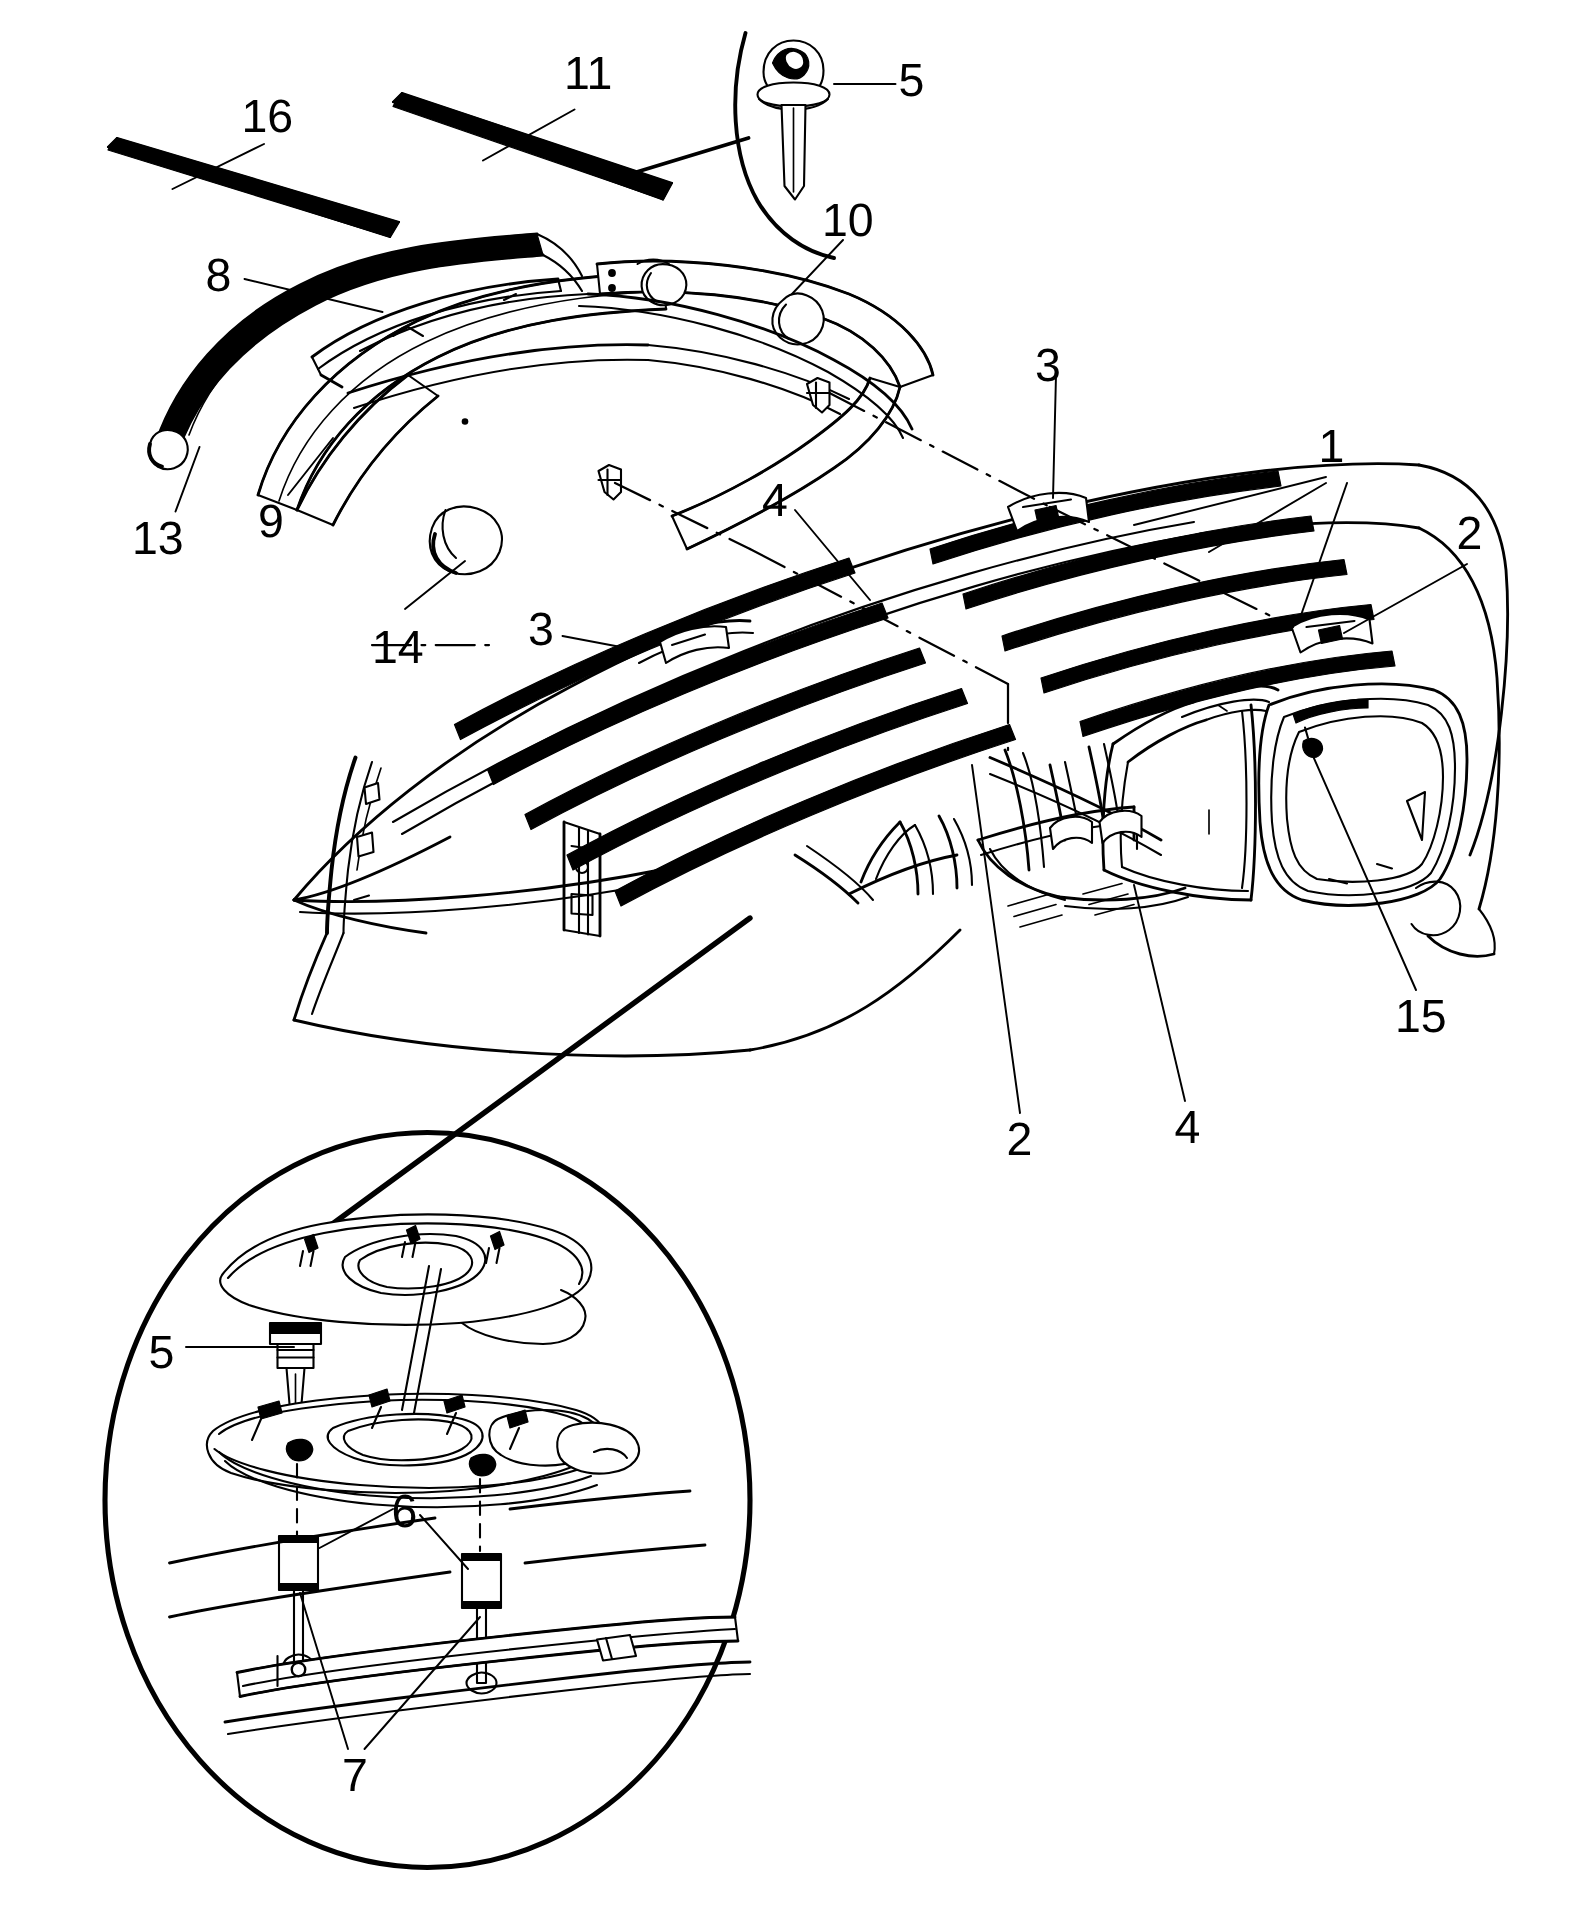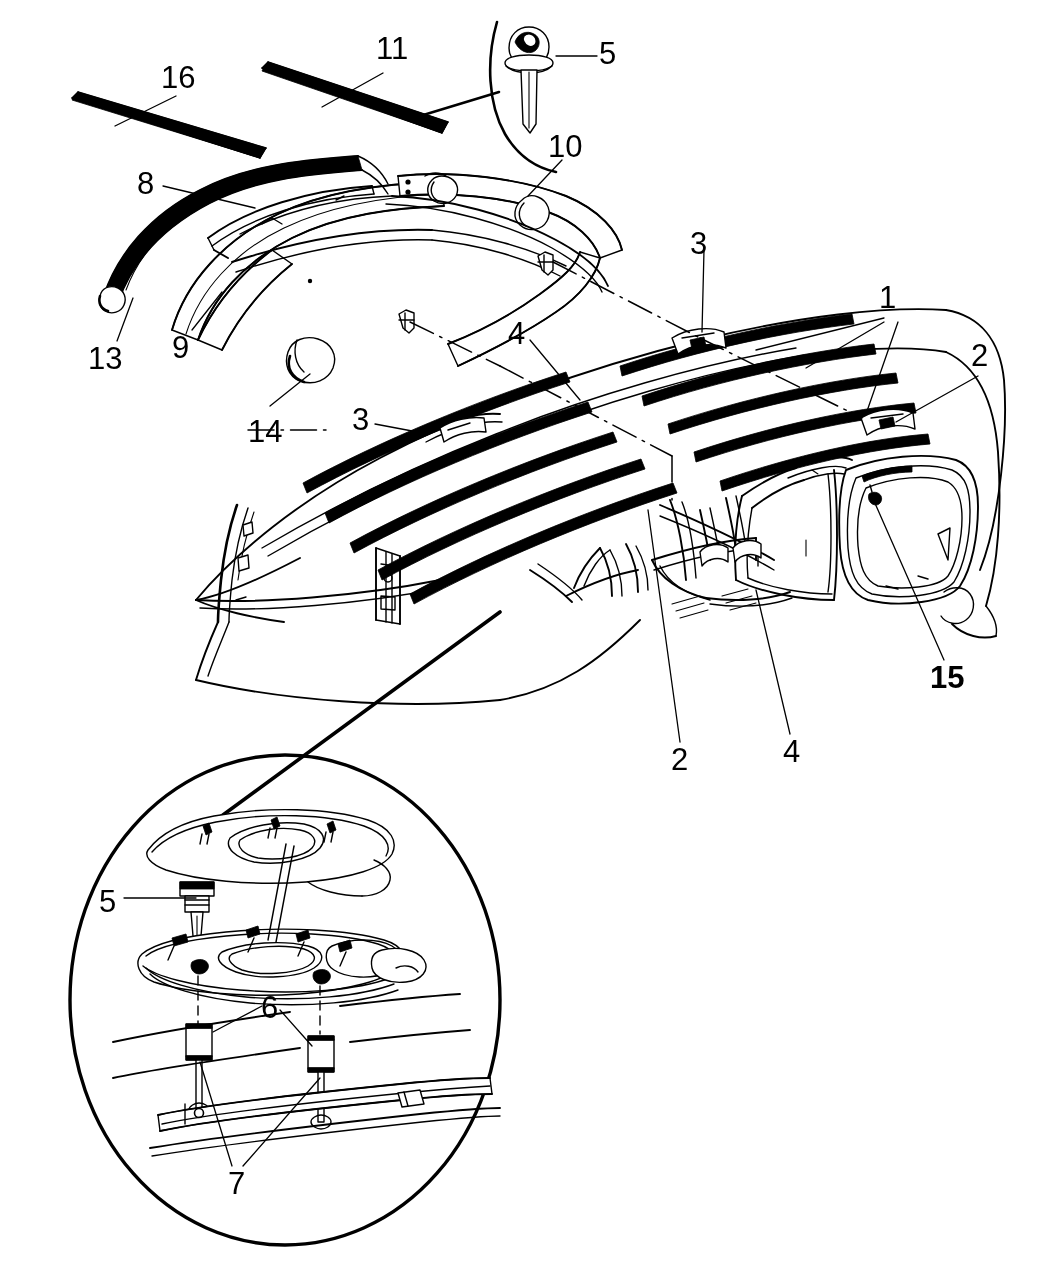--- a/index.html
+++ b/index.html
@@ -506,21 +506,21 @@
       <path class="leader" d="M232,1166 L200,1062"></path>
       <path class="leader" d="M243,1166 L320,1078"></path>
     </g>
   </svg>
 
   <div class="callout" style="left:879px;  top:282px;">1</div>
   <div class="callout" style="left:971px;  top:340px;">2</div>
   <div class="callout" style="left:690px;  top:228px;">3</div>
   <div class="callout" style="left:508px;  top:318px;">4</div>
   <div class="callout" style="left:352px;  top:404px;">3</div>
-  <div class="callout" style="left:930px;  top:662px;font-weight:bold;">15</div>
+  <div class="callout" style="left:930px;  top:662px;">15</div>
   <div class="callout" style="left:671px;  top:744px;">2</div>
   <div class="callout" style="left:783px;  top:736px;">4</div>
   <div class="callout" style="left:376px;  top:33px;">11</div>
   <div class="callout" style="left:161px;  top:62px;">16</div>
   <div class="callout" style="left:599px;  top:38px;">5</div>
   <div class="callout" style="left:548px;  top:131px;">10</div>
   <div class="callout" style="left:137px;  top:168px;">8</div>
   <div class="callout" style="left:88px;   top:343px;">13</div>
   <div class="callout" style="left:172px;  top:332px;">9</div>
   <div class="callout" style="left:235px;  top:416px;margin-left:13px;">14</div>

